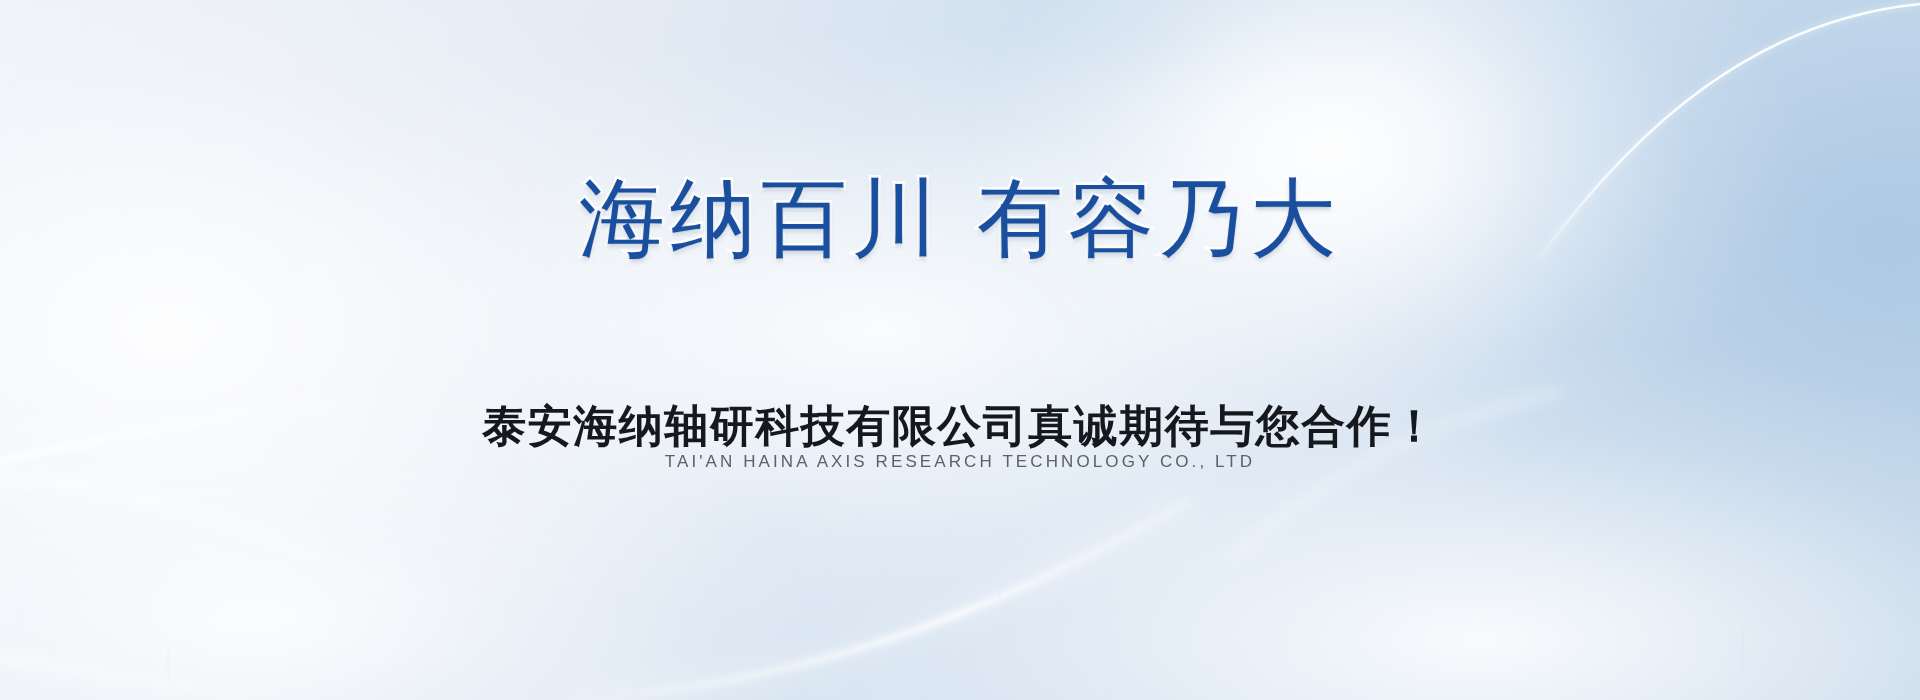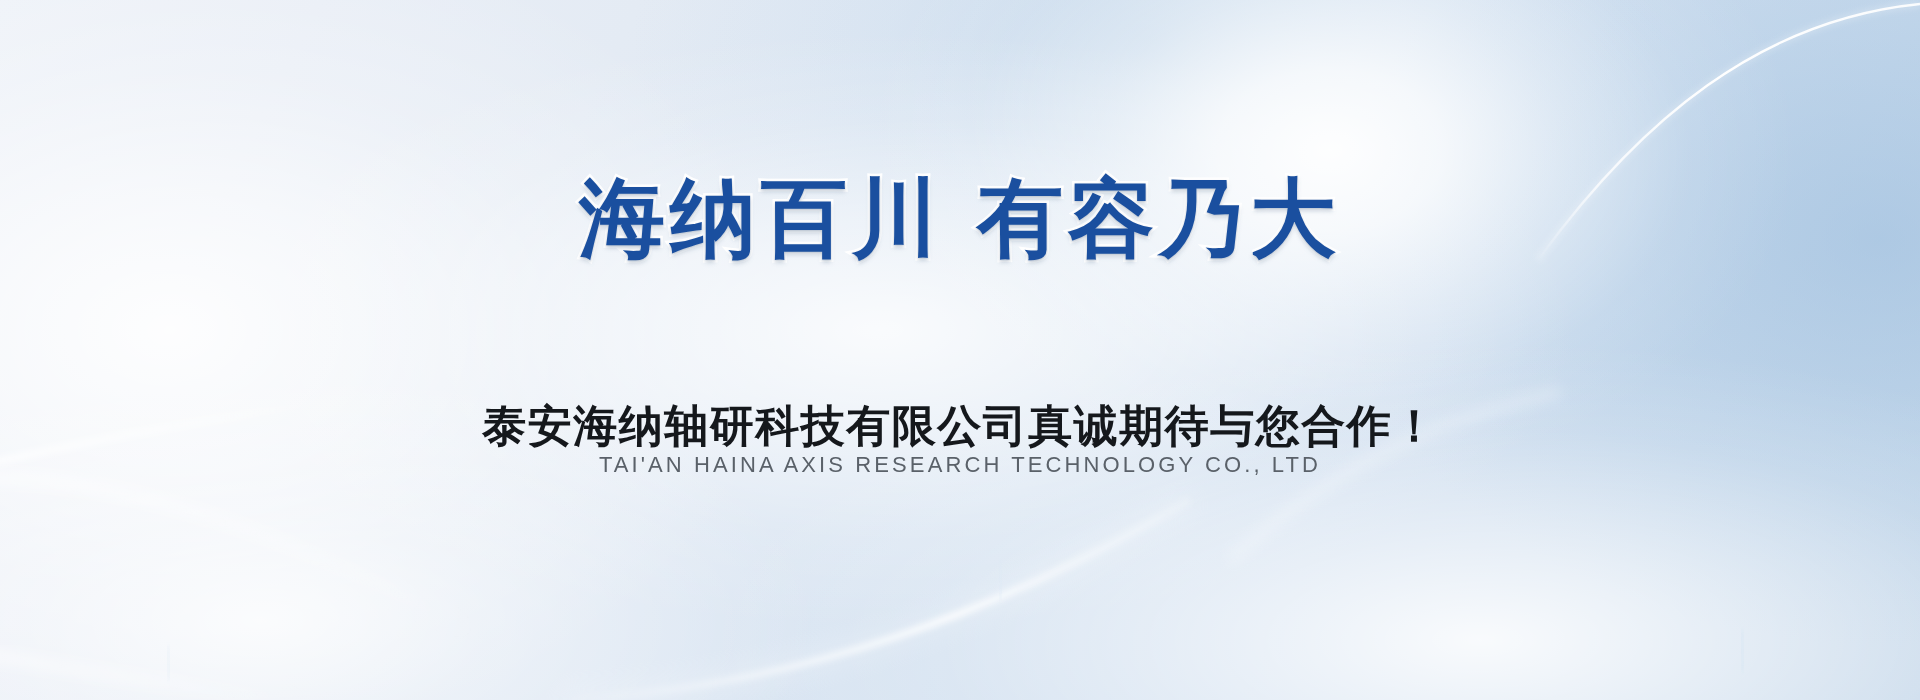--- a/index.html
+++ b/index.html
@@ -108,21 +108,21 @@
     width: 1920px;
     text-align: center;
   }
 
   .headline {
     position: absolute;
     left: 0;
     top: 168px;
     width: 1920px;
     font-size: 86px;
-    font-weight: 700;
+    font-weight: 400;
     letter-spacing: 5px;
     line-height: 1.18;
     color: #1a4f9f;
     white-space: nowrap;
     -webkit-text-stroke: 5px #ffffff;
     paint-order: stroke fill;
     text-shadow:
       0 3px 4px rgba(120,140,165,0.34),
       0 1px 2px rgba(120,140,165,0.26);
   }
@@ -141,21 +141,21 @@
     color: #15181c;
     white-space: nowrap;
     margin-top: 12px;
   }
 
   .subtitle-en {
     position: absolute;
     left: 0;
     top: 452px;
     width: 1920px;
-    font-size: 22px;
+    font-size: 17px;
     font-weight: 400;
     letter-spacing: 3.1px;
     line-height: 1.2;
     color: #5a6169;
     white-space: nowrap;
   }
 </style>
 </head>
 <body>
 

